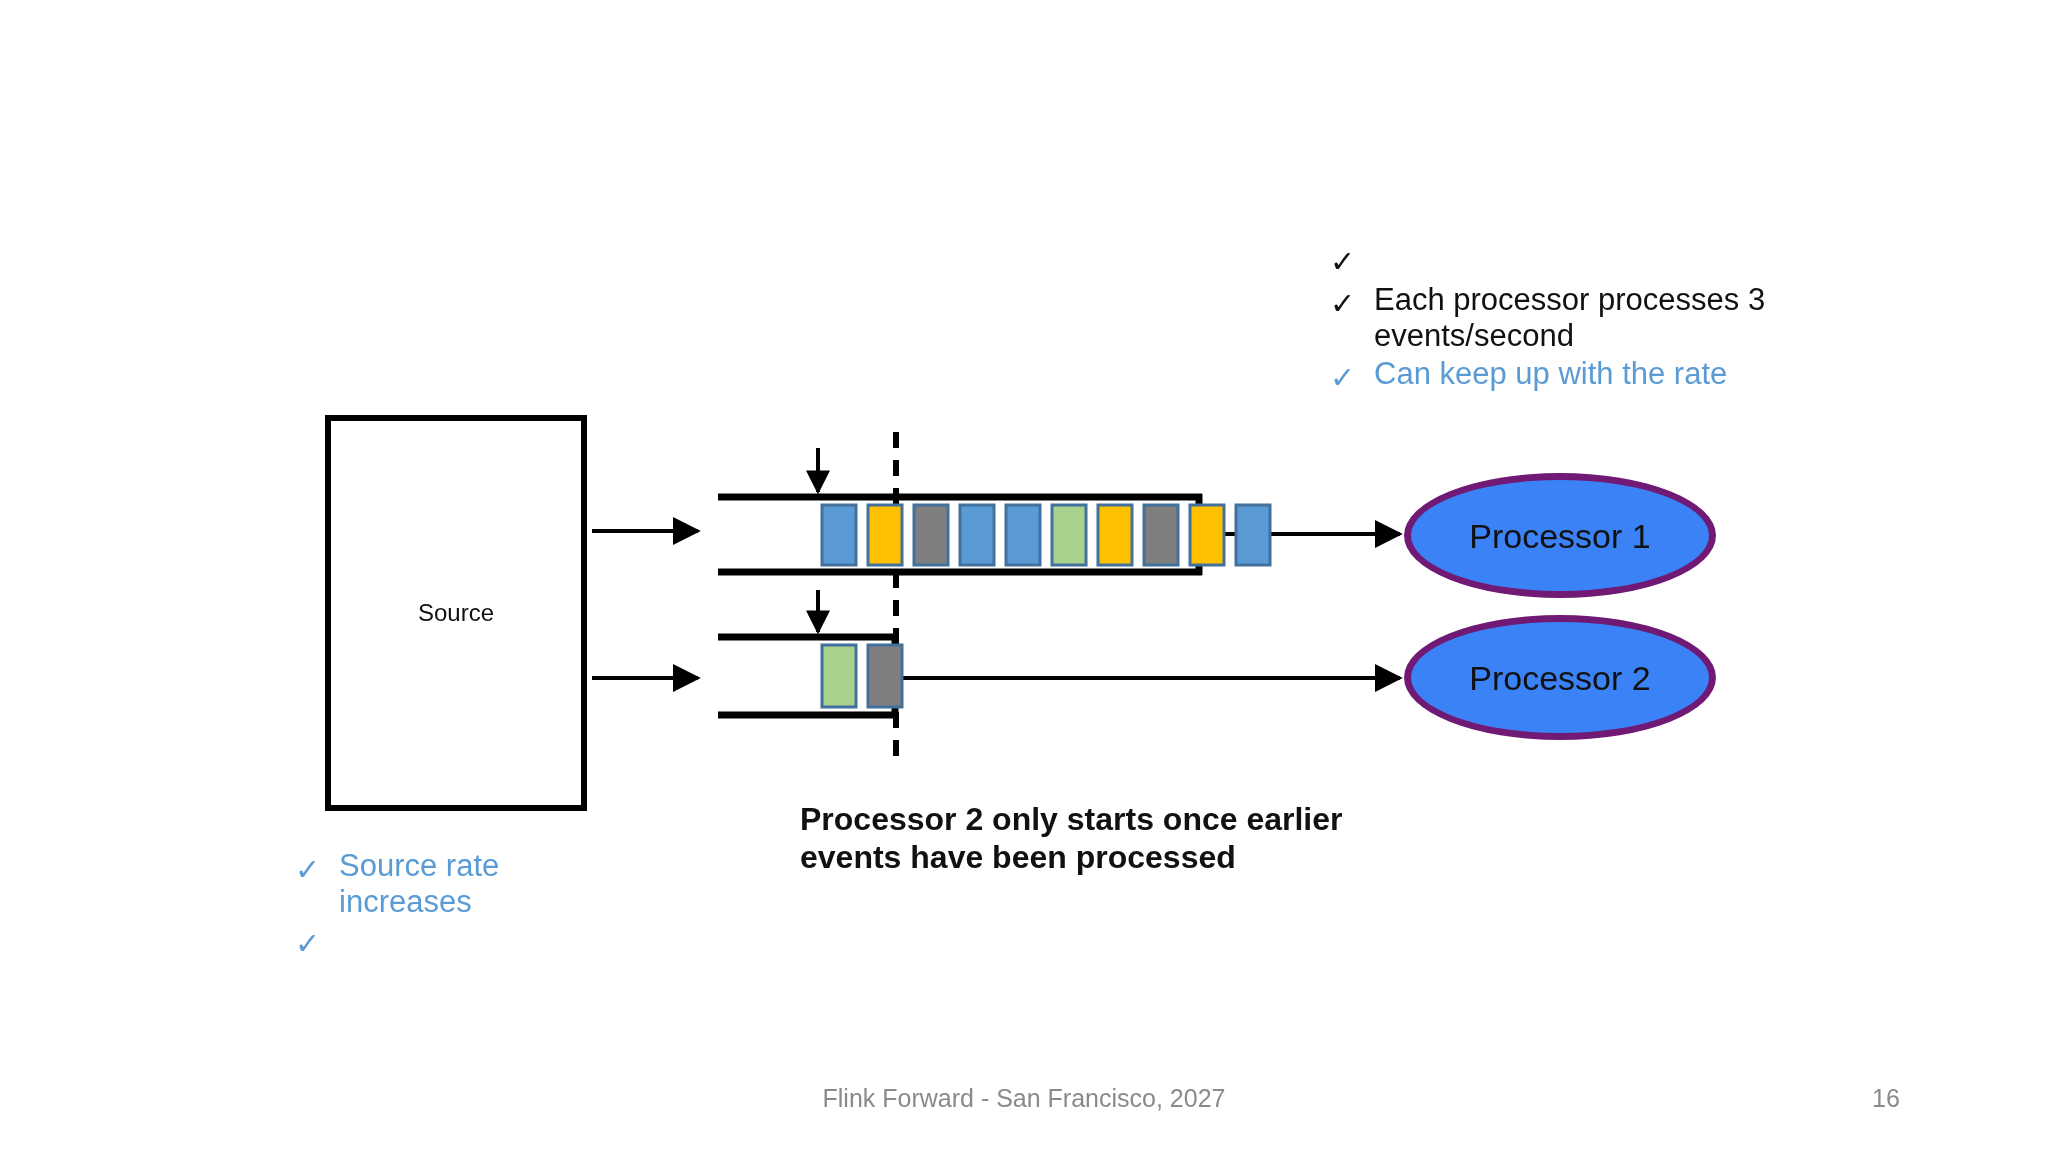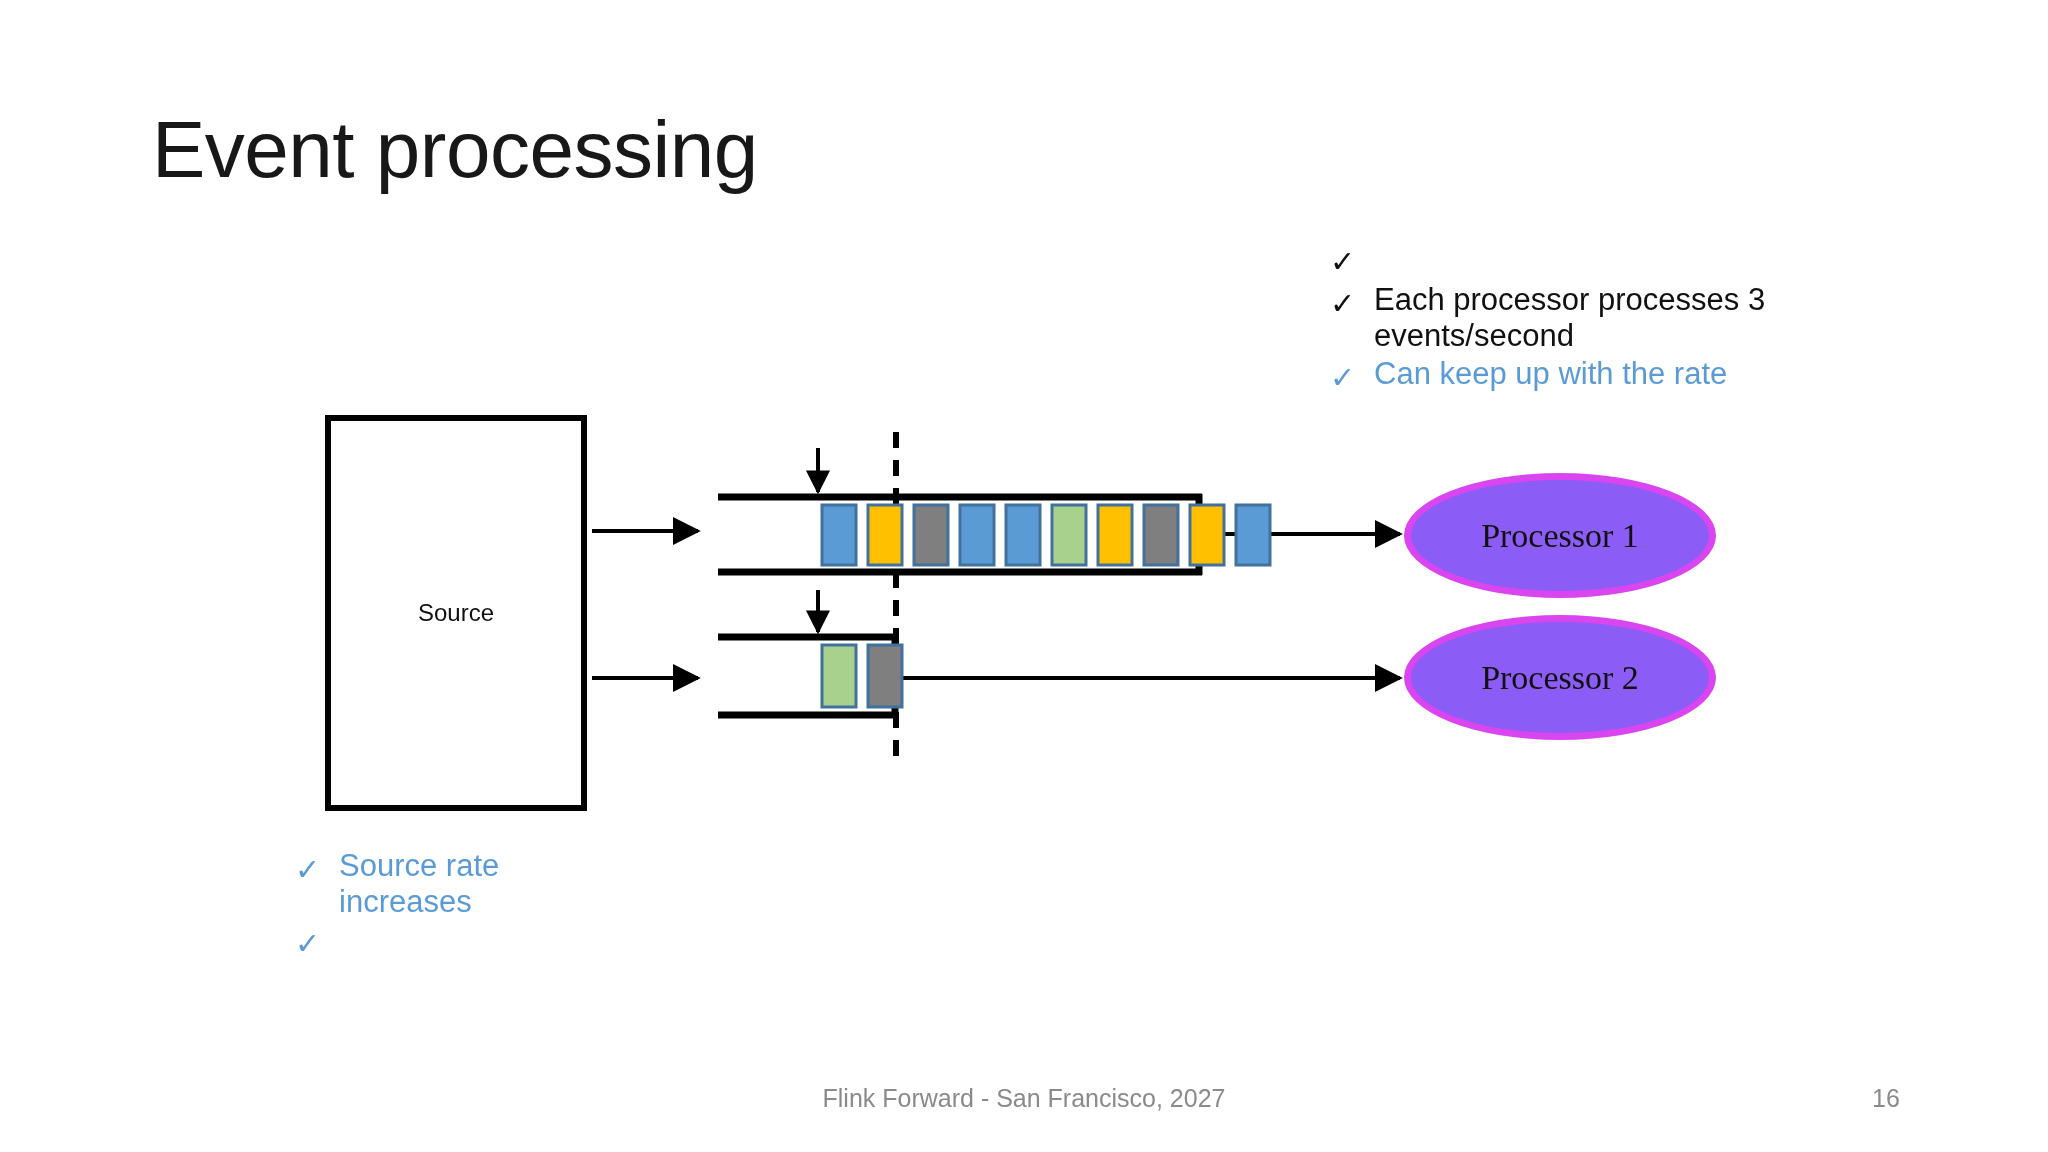--- a/index.html
+++ b/index.html
@@ -31,38 +31,37 @@
   
   .source-box{position:absolute;left:325px;top:415px;width:262px;height:396px;
               border:6px solid #000;background:#fff;box-sizing:border-box;}
   .source-label{position:absolute;left:0;right:0;top:50%;transform:translateY(-50%);
                 text-align:center;font-size:24px;color:#111;}
 
   
   .diagram{position:absolute;left:0;top:0;width:2048px;height:1152px;}
 
   
-  .proc{position:absolute;border:7px solid #d946ef;border-radius:50%;
-        background:#8b5cf6;box-sizing:border-box;font-family:Liberation Serif, serif;}
+  .proc{position:absolute;border:7px solid #701a75;border-radius:50%;
+        background:#3b82f6;box-sizing:border-box;}
   .proc span{position:absolute;left:0;right:0;top:50%;transform:translateY(-50%);
              text-align:center;font-size:34px;color:#111;}
   .proc1{left:1404px;top:473px;width:312px;height:125px;z-index:3;}
   .proc2{left:1404px;top:615px;width:312px;height:125px;z-index:2;}
 
   
   .footer{position:absolute;left:0;right:0;top:1084px;text-align:center;
           font-size:25px;color:#8a8a8a;}
   .pagenum{position:absolute;left:1872px;top:1084px;font-size:25px;color:#8a8a8a;}
 </style>
 </head>
 <body>
 
 <div class="slide">
 
-  <div class="title">Event processing</div>
 
 
   <div class="bullets right">
     <div class="bullet">
       <span class="tick black">✓</span>
     </div>
     <div class="bullet">
       <span class="tick black">✓</span>
       <span class="btext black">Each processor processes 3 events/second</span>
     </div>
@@ -152,17 +151,18 @@
       </g>
   </svg>
 
   <div class="proc proc2">
     <span>Processor 2</span>
   </div>
   <div class="proc proc1">
     <span>Processor 1</span>
   </div>
 
+  <div class="txt bold bold-note">Processor 2 only starts once earlier events have been processed</div>
 
   <div class="footer">Flink Forward - San Francisco, 2027</div>
   <div class="pagenum">16</div>
 
 </div>
 
 </body></html>

